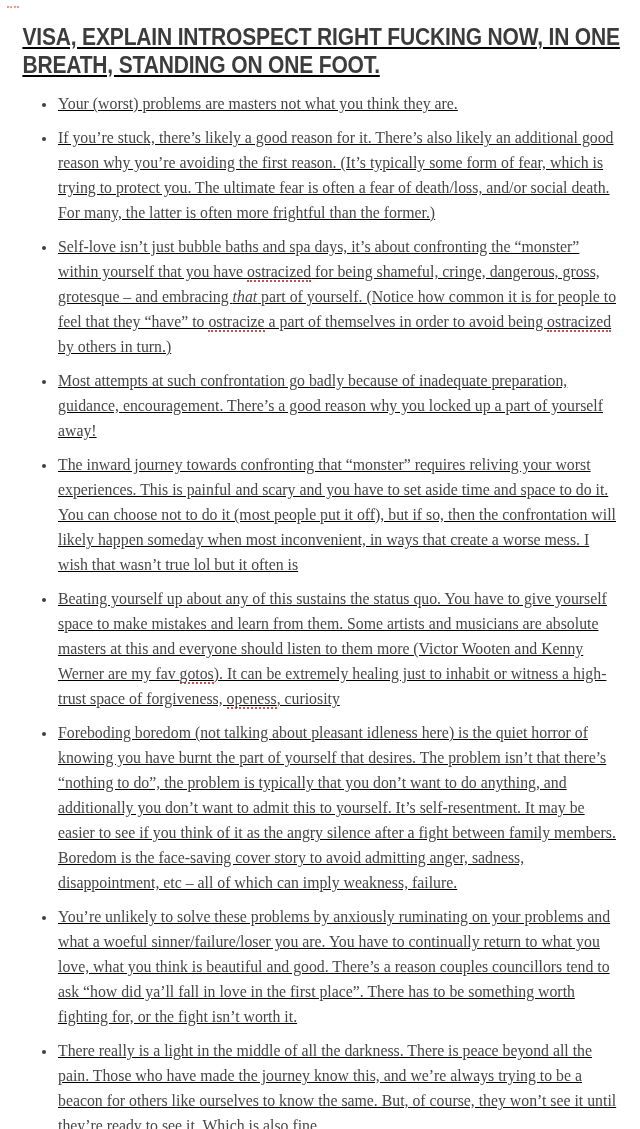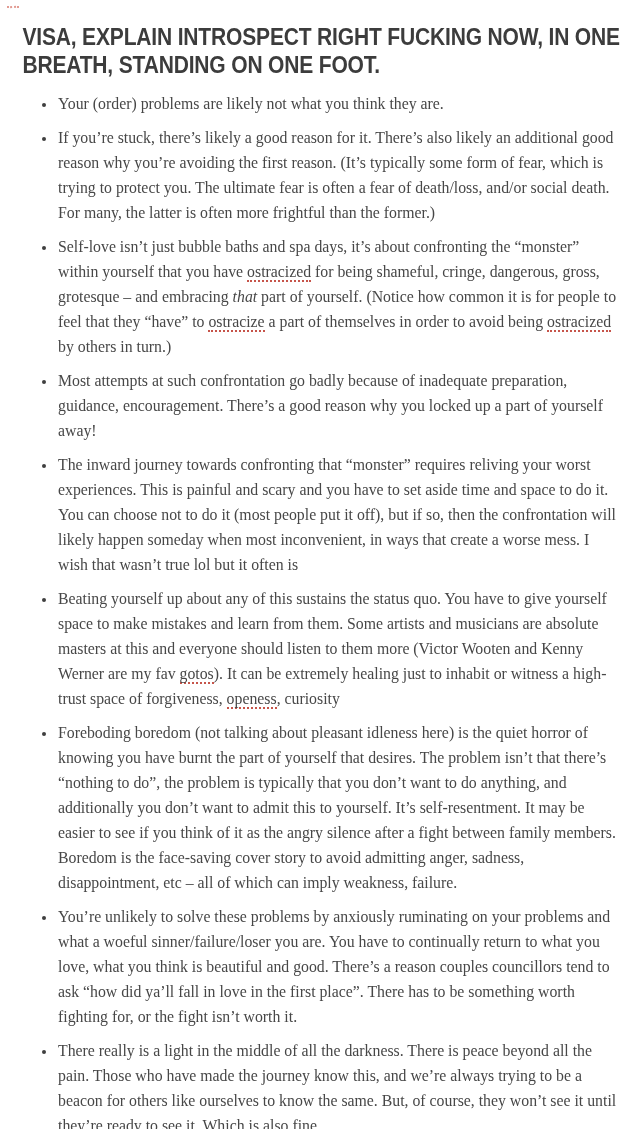--- a/index.html
+++ b/index.html
@@ -12,20 +12,21 @@
     height: 1129px;
     overflow: hidden;
     position: relative;
     font-family: "Liberation Serif", serif;
   }
   .page {
     position: relative;
     width: 640px;
     height: 1129px;
     background: #ffffff;
+    text-decoration: underline;
   }
   .corner-mark {
     position: absolute;
     left: 7px;
     top: 4px;
     width: 12px;
     height: 2px;
     border-bottom: 2px dotted #dd8a80;
     transform: rotate(-5deg);
     opacity: 0.85;
@@ -74,21 +75,21 @@
 </head>
 <body>
 
 <div class="page">
   <div class="corner-mark"></div>
   <h1 class="doc-heading">
     <span class="hline">VISA, EXPLAIN INTROSPECT RIGHT FUCKING NOW, IN ONE</span>
     <span class="hline">BREATH, STANDING ON ONE FOOT.</span>
   </h1>
   <ul class="bullet-list" id="bullet-list">
-      <li><span class="seg-normal">Your (order) problems are likely not what you think they are.</span></li>
+      <li><span class="seg-normal">Your (worst) problems are masters not what you think they are.</span></li>
       <li><span class="seg-normal">If you’re stuck, there’s likely a good reason for it. There’s also likely an additional good reason why you’re avoiding the first reason. (It’s typically some form of fear, which is trying to protect you. The ultimate fear is often a fear of death/loss, and/or social death. For many, the latter is often more frightful than the former.)</span></li>
       <li><span class="seg-normal">Self-love isn’t just bubble baths and spa days, it’s about confronting the “monster” within yourself that you have </span><span class="seg-misspelled">ostracized</span><span class="seg-normal"> for being shameful, cringe, dangerous, gross, grotesque – and embracing </span><span class="seg-italic">that</span><span class="seg-normal"> part of yourself. (Notice how common it is for people to feel that they “have” to </span><span class="seg-misspelled">ostracize</span><span class="seg-normal"> a part of themselves in order to avoid being </span><span class="seg-misspelled">ostracized</span><span class="seg-normal"> by others in turn.)</span></li>
       <li><span class="seg-normal">Most attempts at such confrontation go badly because of inadequate preparation, guidance, encouragement. There’s a good reason why you locked up a part of yourself away!</span></li>
       <li><span class="seg-normal">The inward journey towards confronting that “monster” requires reliving your worst experiences. This is painful and scary and you have to set aside time and space to do it. You can choose not to do it (most people put it off), but if so, then the confrontation will likely happen someday when most inconvenient, in ways that create a worse mess. I wish that wasn’t true lol but it often is</span></li>
       <li><span class="seg-normal">Beating yourself up about any of this sustains the status quo. You have to give yourself space to make mistakes and learn from them. Some artists and musicians are absolute masters at this and everyone should listen to them more (Victor Wooten and Kenny Werner are my fav </span><span class="seg-misspelled">gotos</span><span class="seg-normal">). It can be extremely healing just to inhabit or witness a high-trust space of forgiveness, </span><span class="seg-misspelled">openess</span><span class="seg-normal">, curiosity</span></li>
       <li><span class="seg-normal">Foreboding boredom (not talking about pleasant idleness here) is the quiet horror of knowing you have burnt the part of yourself that desires. The problem isn’t that there’s “nothing to do”, the problem is typically that you don’t want to do anything, and additionally you don’t want to admit this to yourself. It’s self-resentment. It may be easier to see if you think of it as the angry silence after a fight between family members. Boredom is the face-saving cover story to avoid admitting anger, sadness, disappointment, etc – all of which can imply weakness, failure.</span></li>
       <li><span class="seg-normal">You’re unlikely to solve these problems by anxiously ruminating on your problems and what a woeful sinner/failure/loser you are. You have to continually return to what you love, what you think is beautiful and good. There’s a reason couples councillors tend to ask “how did ya’ll fall in love in the first place”. There has to be something worth fighting for, or the fight isn’t worth it.</span></li>
       <li><span class="seg-normal">There really is a light in the middle of all the darkness. There is peace beyond all the pain. Those who have made the journey know this, and we’re always trying to be a beacon for others like ourselves to know the same. But, of course, they won’t see it until they’re ready to see it. Which is also fine.</span></li>
     </ul>
 </div>

